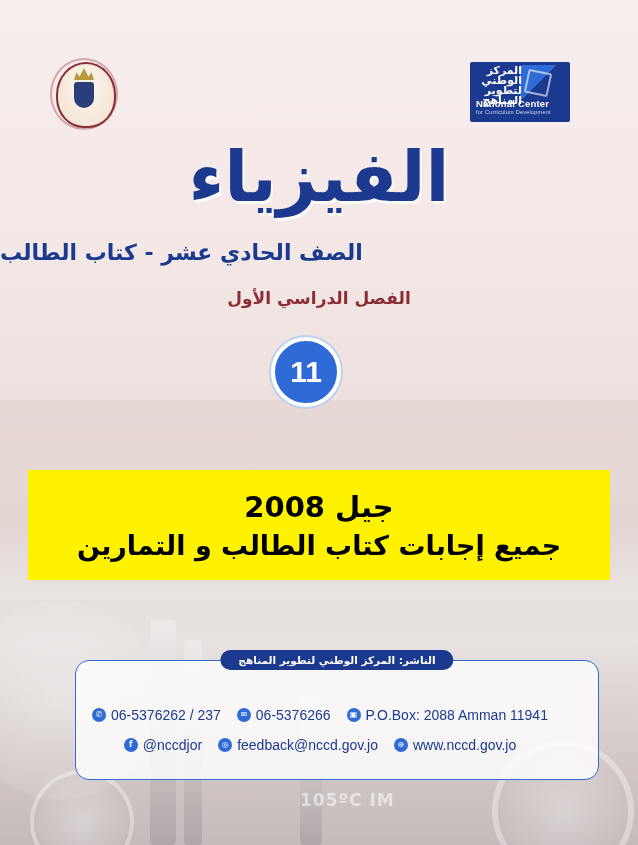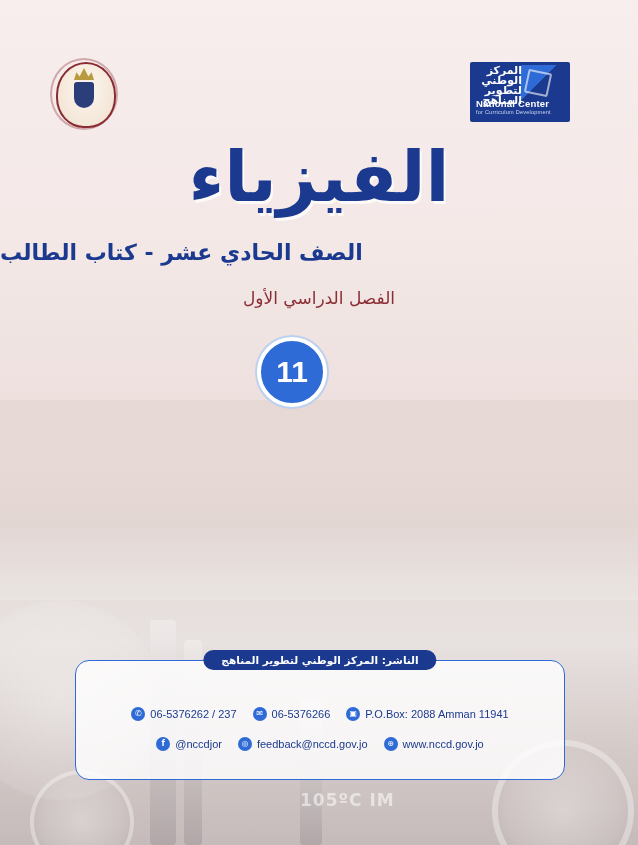--- a/index.html
+++ b/index.html
@@ -219,26 +219,26 @@
     font-weight: bold;
     color: #1b3a8f;
   }
   .semester-line {
     position: absolute;
     left: 0;
     top: 288px;
     width: 638px;
     text-align: center;
     font-size: 17px;
-    font-weight: normal;
+    font-weight: bold;
     color: #8a2c33;
   }
   .grade-badge {
     position: absolute;
-    left: 257px;
+    left: 271px;
     top: 337px;
     width: 62px;
     height: 62px;
     border-radius: 50%;
     background: #2f6bd6;
     border: 4px solid #ffffff;
     box-shadow: 0 0 0 2px #bcd0ef;
     color: #ffffff;
     font-size: 30px;
     font-weight: bold;
@@ -277,20 +277,21 @@
   
   .publisher-box {
     position: absolute;
     left: 75px;
     top: 660px;
     width: 488px;
     height: 118px;
     border: 1px solid #2f6bd6;
     border-radius: 14px;
     background: rgba(255,255,255,0.80);
+    padding-left: 34px;
   }
   .publisher-title {
     position: absolute;
     left: 50%;
     transform: translateX(-50%);
     top: -11px;
     background: #1b3a8f;
     color: #ffffff;
     font-size: 10.5px;
     font-weight: bold;
@@ -336,21 +337,21 @@
     font-size: 8px;
     line-height: 14px;
     text-align: center;
     font-family: "DejaVu Sans", sans-serif;
     flex: 0 0 auto;
   }
   .cicon.fb { background: #2f6bd6; font-weight: bold; }
   .cicon.ig { background: #2f6bd6; }
   .cicon.web { background: #2f6bd6; }
   .cicon.box { background: #2f6bd6; }
-  .ctext { font-family: "Liberation Sans", sans-serif; font-size: 11px; }
+  .ctext { font-family: "Liberation Sans", sans-serif; font-size: 14px; }
 </style>
 </head>
 <body>
 
 <div class="page">
   <div class="cover">
 
     <div class="photo-band band-sky"></div>
     <div class="photo-band band-mid"></div>
     <div class="photo-band band-low"></div>
@@ -375,20 +376,24 @@
       <div class="ar">المركز الوطني لتطوير المناهج</div>
       <div class="en1">National Center</div>
       <div class="en2">for Curriculum Development</div>
     </div>
 
     <div class="subject-title">الفيزياء</div>
     <div class="grade-line">الصف الحادي عشر - كتاب الطالب</div>
     <div class="semester-line">الفصل الدراسي الأول</div>
     <div class="grade-badge">11</div>
 
+    <div class="yellow-banner">
+      <div class="banner-line1">جيل 2008</div>
+      <div class="banner-line2">جميع إجابات كتاب الطالب و التمارين</div>
+    </div>
 
     <div class="publisher-box">
       <div class="publisher-title">الناشر: المركز الوطني لتطوير المناهج</div>
 
       <div class="contact-row row-1">
         <div class="contact-item">
           <span class="cicon">✆</span>
           <span class="ctext">06-5376262 / 237</span>
         </div>
         <div class="contact-item">

